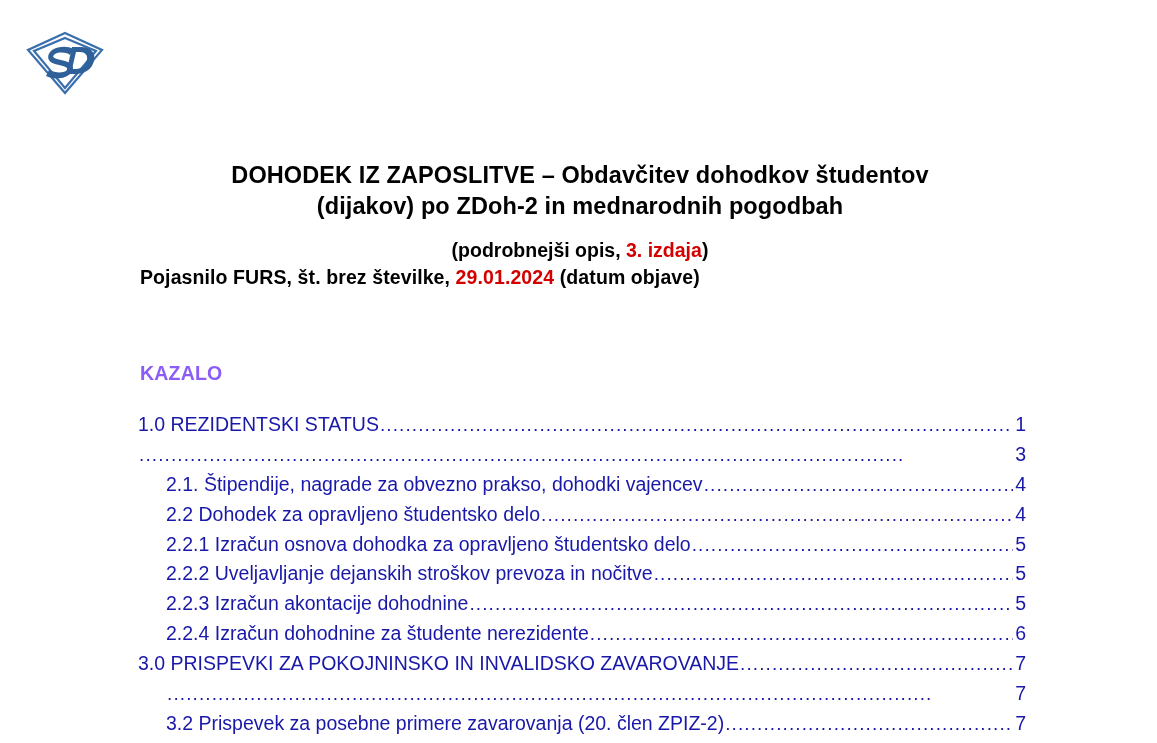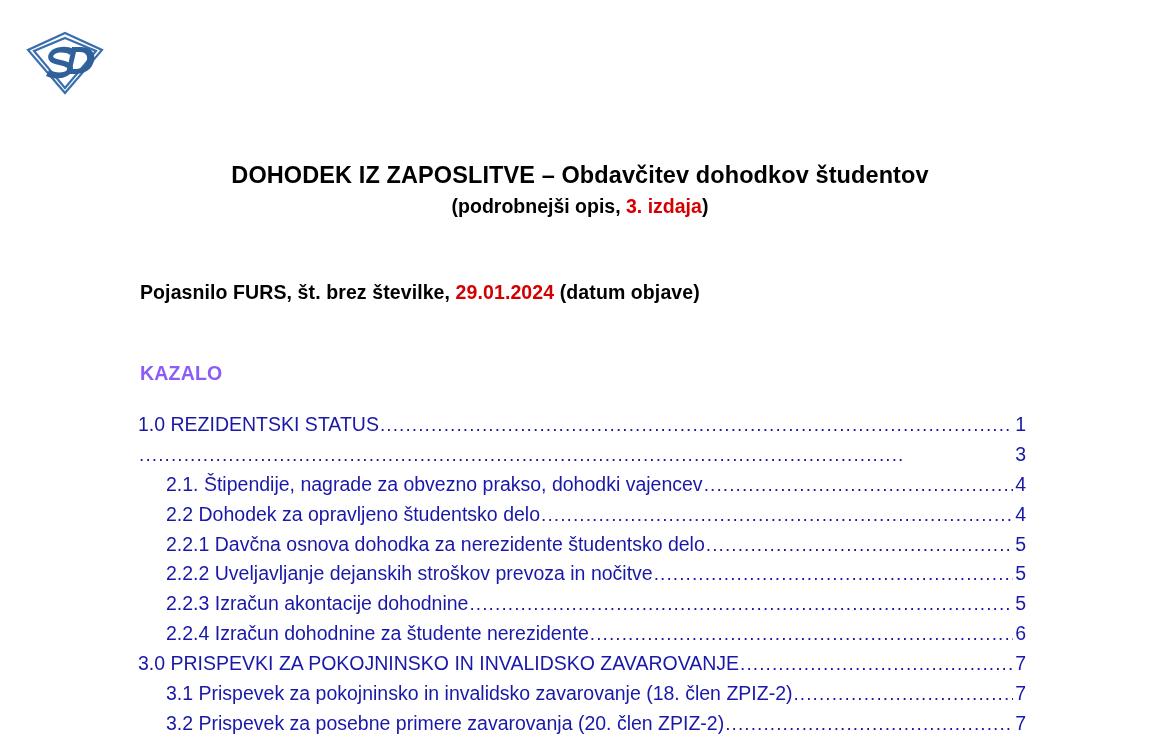--- a/index.html
+++ b/index.html
@@ -40,34 +40,34 @@
     text-align: center;
   }
   .doc-title {
     font-size: 23.5px;
     font-weight: bold;
     color: #000000;
     line-height: 1.33;
     letter-spacing: 0.1px;
   }
   .doc-subtitle {
-    margin-top: 4px;
+    margin-top: 16px;
     font-size: 19.5px;
     font-weight: bold;
     color: #000000;
   }
   .red {
     color: #d40000;
   }
 
   
   .pub-line {
     position: absolute;
     left: 140px;
-    top: 281px;
+    top: 266px;
     font-size: 19.5px;
     font-weight: bold;
     color: #000000;
     letter-spacing: 0.1px;
   }
 
   
   .kazalo {
     position: absolute;
     left: 140px;
@@ -127,20 +127,21 @@
       <g fill="#2f6099">
         <path d="M30 20 c7 -4 16 -4 21 -1 l-3 6 c-4 -3 -11 -3 -15 -1 c-3 2 -2 4 2 5 l8 2 c8 2 10 7 6 12 c-5 6 -17 7 -25 3 l3 -6 c6 3 14 3 17 1 c3 -2 1 -4 -3 -5 l-8 -2 c-8 -2 -9 -9 -3 -14 z"></path>
         <path d="M50 17 h9 c10 0 15 6 13 14 c-2 8 -9 13 -19 13 h-9 l6 -27 z m4 5 l-4 17 h4 c6 0 10 -4 11 -9 c1 -5 -2 -8 -7 -8 h-4 z"></path>
       </g>
     </svg>
   </div>
 
   <div class="title-block">
     <div class="doc-title">
       <span>DOHODEK IZ ZAPOSLITVE – Obdavčitev dohodkov študentov</span><br>
+      <span>(dijakov) po ZDoh-2 in mednarodnih pogodbah</span>
     </div>
     <div class="doc-subtitle">
       <span>(podrobnejši opis, </span><span class="red">3. izdaja</span><span>)</span>
     </div>
   </div>
 
   <div class="pub-line">
     <span>Pojasnilo FURS, št. brez številke, </span><span class="red">29.01.2024</span><span> (datum objave)</span>
   </div>
 
@@ -160,21 +161,21 @@
         <span class="toc-label">2.1. Štipendije, nagrade za obvezno prakso, dohodki vajencev</span>
         <span class="toc-dots">........................................................................................................................</span>
         <span class="toc-page">4</span>
       </div>
       <div class="toc-row indent-1">
         <span class="toc-label">2.2 Dohodek za opravljeno študentsko delo</span>
         <span class="toc-dots">........................................................................................................................</span>
         <span class="toc-page">4</span>
       </div>
       <div class="toc-row indent-1">
-        <span class="toc-label">2.2.1 Davčna osnova dohodka za nerezidente študentsko delo</span>
+        <span class="toc-label">2.2.1 Izračun osnova dohodka za opravljeno študentsko delo</span>
         <span class="toc-dots">........................................................................................................................</span>
         <span class="toc-page">5</span>
       </div>
       <div class="toc-row indent-1">
         <span class="toc-label">2.2.2 Uveljavljanje dejanskih stroškov prevoza in nočitve</span>
         <span class="toc-dots">........................................................................................................................</span>
         <span class="toc-page">5</span>
       </div>
       <div class="toc-row indent-1">
         <span class="toc-label">2.2.3 Izračun akontacije dohodnine</span>
@@ -185,21 +186,20 @@
         <span class="toc-label">2.2.4 Izračun dohodnine za študente nerezidente</span>
         <span class="toc-dots">........................................................................................................................</span>
         <span class="toc-page">6</span>
       </div>
       <div class="toc-row">
         <span class="toc-label">3.0 PRISPEVKI ZA POKOJNINSKO IN INVALIDSKO ZAVAROVANJE</span>
         <span class="toc-dots">........................................................................................................................</span>
         <span class="toc-page">7</span>
       </div>
       <div class="toc-row indent-1">
-        <span class="toc-label">3.1 Prispevek za pokojninsko in invalidsko zavarovanje (18. člen ZPIZ-2)</span>
         <span class="toc-dots">........................................................................................................................</span>
         <span class="toc-page">7</span>
       </div>
       <div class="toc-row indent-1">
         <span class="toc-label">3.2 Prispevek za posebne primere zavarovanja (20. člen ZPIZ-2)</span>
         <span class="toc-dots">........................................................................................................................</span>
         <span class="toc-page">7</span>
       </div>
       <div class="toc-row indent-1">
         <span class="toc-label">3.3 Zavarovanje tujcev, ki opravljajo študentsko delo</span>

